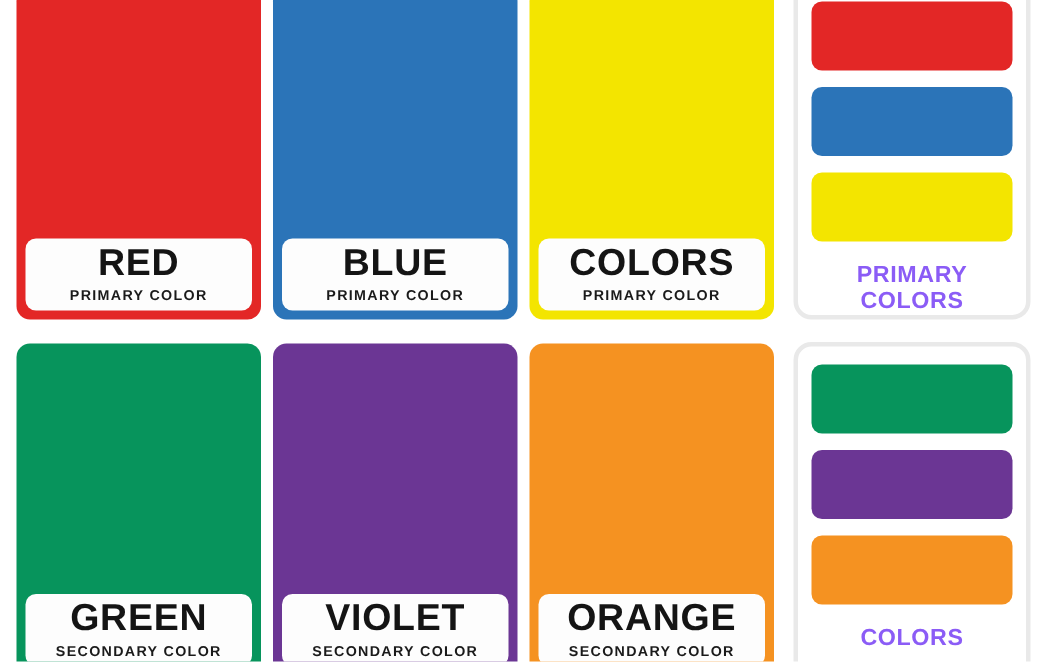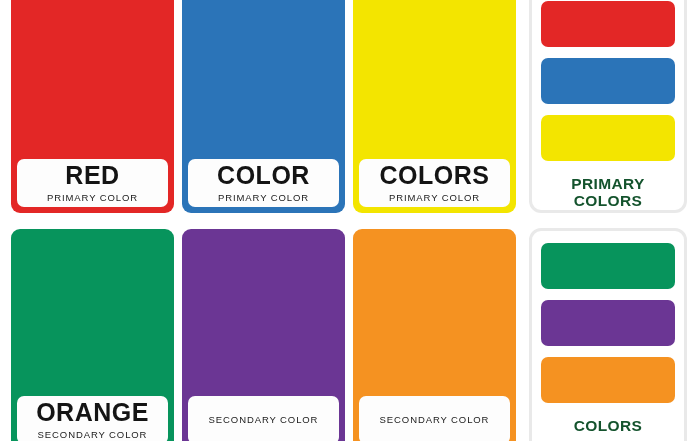--- a/index.html
+++ b/index.html
@@ -60,21 +60,21 @@
   .plate-name {
     font-size: 25px;
     font-weight: 700;
     letter-spacing: 0.5px;
     color: #141414;
     line-height: 1;
     margin-bottom: 5px;
   }
   .plate-sub {
     font-size: 9.5px;
-    font-weight: 400;
+    font-weight: 700;
     letter-spacing: 0.9px;
     color: #1a1a1a;
     line-height: 1;
   }
 
   
   .panel {
     position: absolute;
     left: 529px;
     width: 158px;
@@ -99,68 +99,70 @@
   }
   .panel-caption {
     position: absolute;
     left: 0;
     right: 0;
     top: 186px;
     text-align: center;
     font-size: 15.5px;
     font-weight: 700;
     letter-spacing: 0.4px;
-    color: #14532d;
+    color: #8b5cf6;
     line-height: 1.12;
   }
   .panel-caption .l2 { display: block; }
 </style>
 </head>
 <body style="background: rgb(255, 255, 255);">
 
 <div id="stage">
 
   <div class="cards-area">
 
     <div class="color-card row1 col1" style="background: rgb(227, 39, 38);">
       <div class="plate">
         <div class="plate-name">RED</div>
         <div class="plate-sub">PRIMARY COLOR</div>
       </div>
     </div>
 
     <div class="color-card row1 col2" style="background: rgb(43, 116, 184);">
       <div class="plate">
-        <div class="plate-name">COLOR</div>
+        <div class="plate-name">BLUE</div>
         <div class="plate-sub">PRIMARY COLOR</div>
       </div>
     </div>
 
     <div class="color-card row1 col3" style="background: rgb(243, 229, 0);">
       <div class="plate">
         <div class="plate-name">COLORS</div>
         <div class="plate-sub">PRIMARY COLOR</div>
       </div>
     </div>
 
     <div class="color-card row2 col1" style="background: rgb(7, 148, 92);">
       <div class="plate">
-        <div class="plate-name">ORANGE</div>
+        <div class="plate-name">GREEN</div>
         <div class="plate-sub">SECONDARY COLOR</div>
       </div>
     </div>
 
     <div class="color-card row2 col2" style="background: rgb(107, 54, 148);">
       <div class="plate">
+        <div class="plate-name">VIOLET</div>
         <div class="plate-sub">SECONDARY COLOR</div>
       </div>
     </div>
 
     <div class="color-card row2 col3" style="background: rgb(245, 146, 33);">
       <div class="plate">
+        <div class="plate-name">ORANGE</div>
         <div class="plate-sub">SECONDARY COLOR</div>
       </div>
     </div>
 
   </div>
 
   <div class="panel primary">
     <div class="swatches">
       <div class="swatch" style="background: rgb(227, 39, 38);"></div>
       <div class="swatch" style="background: rgb(43, 116, 184);"></div>

